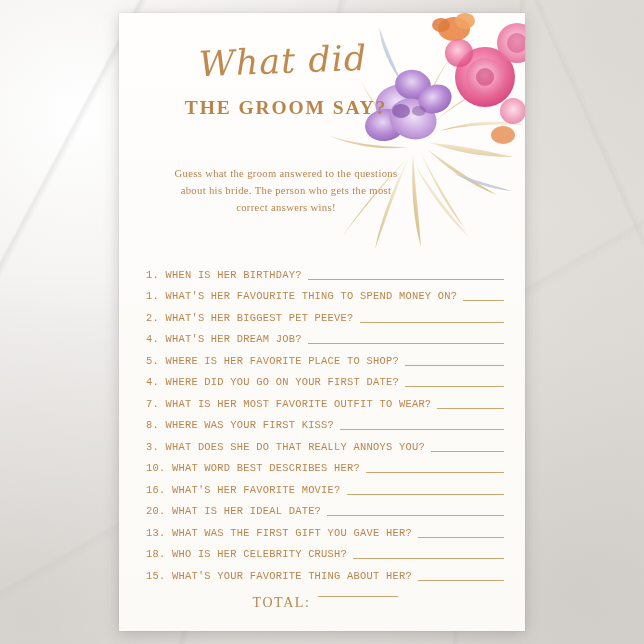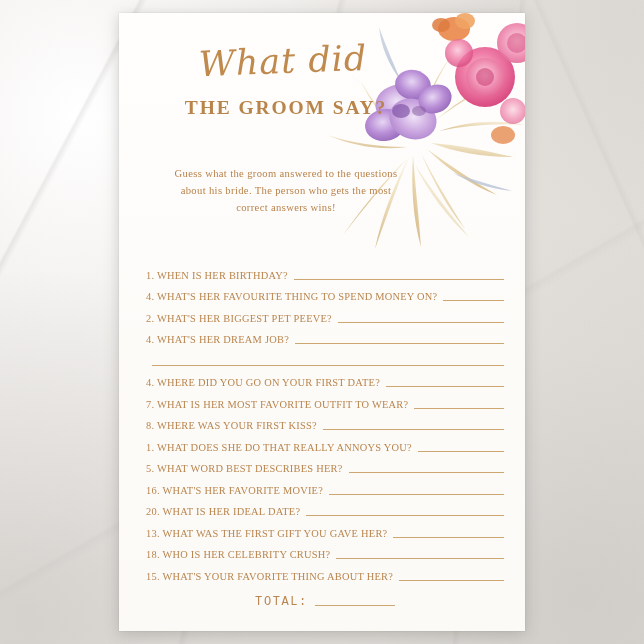--- a/index.html
+++ b/index.html
@@ -114,21 +114,21 @@
   #questions {
     position: absolute;
     left: 27px;
     top: 248px;
     width: 358px;
   }
   .q-row {
     display: flex;
     align-items: flex-end;
     height: 21.5px;
-    font-family: Liberation Serif, serif;
+    font-family: Liberation Mono, monospace;
     font-size: 10.4px;
     letter-spacing: 0.25px;
     color: #b9854e;
     white-space: nowrap;
   }
   .q-text {
     flex: 0 0 auto;
     padding-bottom: 2px;
   }
   .q-line {
@@ -140,23 +140,22 @@
   }
 
   
   #total-row {
     position: absolute;
     left: 27px;
     top: 582px;
     width: 358px;
     display: flex;
     justify-content: center;
-    align-items: flex-end;
-    font-family: Liberation Mono, monospace;
-    font-size: 12px;
+    font-family: Liberation Serif, serif;
+    font-size: 14px;
     letter-spacing: 1.6px;
     color: #b9854e;
   }
   #total-line {
     width: 80px;
     border-bottom: 1px solid #cda770;
     margin-left: 7px;
     margin-bottom: 3px;
     height: 1px;
   }
@@ -262,52 +261,53 @@
   <div id="intro">Guess what the groom answered to the questions about his bride. The person who gets the most correct answers wins!</div>
 
   <div id="title-main">THE GROOM SAY?</div>
 
   <div id="questions">
     <div class="q-row">
       <span class="q-text">1. WHEN IS HER BIRTHDAY?</span>
       <span class="q-line"></span>
     </div>
     <div class="q-row">
-      <span class="q-text">4. WHAT'S HER FAVOURITE THING TO SPEND MONEY ON?</span>
+      <span class="q-text">1. WHAT'S HER FAVOURITE THING TO SPEND MONEY ON?</span>
       <span class="q-line"></span>
     </div>
     <div class="q-row">
       <span class="q-text">2. WHAT'S HER BIGGEST PET PEEVE?</span>
       <span class="q-line"></span>
     </div>
     <div class="q-row">
       <span class="q-text">4. WHAT'S HER DREAM JOB?</span>
       <span class="q-line"></span>
     </div>
     <div class="q-row">
+      <span class="q-text">5. WHERE IS HER FAVORITE PLACE TO SHOP?</span>
       <span class="q-line"></span>
     </div>
     <div class="q-row">
       <span class="q-text">4. WHERE DID YOU GO ON YOUR FIRST DATE?</span>
       <span class="q-line"></span>
     </div>
     <div class="q-row">
       <span class="q-text">7. WHAT IS HER MOST FAVORITE OUTFIT TO WEAR?</span>
       <span class="q-line"></span>
     </div>
     <div class="q-row">
       <span class="q-text">8. WHERE WAS YOUR FIRST KISS?</span>
       <span class="q-line"></span>
     </div>
     <div class="q-row">
-      <span class="q-text">1. WHAT DOES SHE DO THAT REALLY ANNOYS YOU?</span>
-      <span class="q-line"></span>
-    </div>
-    <div class="q-row">
-      <span class="q-text">5. WHAT WORD BEST DESCRIBES HER?</span>
+      <span class="q-text">3. WHAT DOES SHE DO THAT REALLY ANNOYS YOU?</span>
+      <span class="q-line"></span>
+    </div>
+    <div class="q-row">
+      <span class="q-text">10. WHAT WORD BEST DESCRIBES HER?</span>
       <span class="q-line"></span>
     </div>
     <div class="q-row">
       <span class="q-text">16. WHAT'S HER FAVORITE MOVIE?</span>
       <span class="q-line"></span>
     </div>
     <div class="q-row">
       <span class="q-text">20. WHAT IS HER IDEAL DATE?</span>
       <span class="q-line"></span>
     </div>

